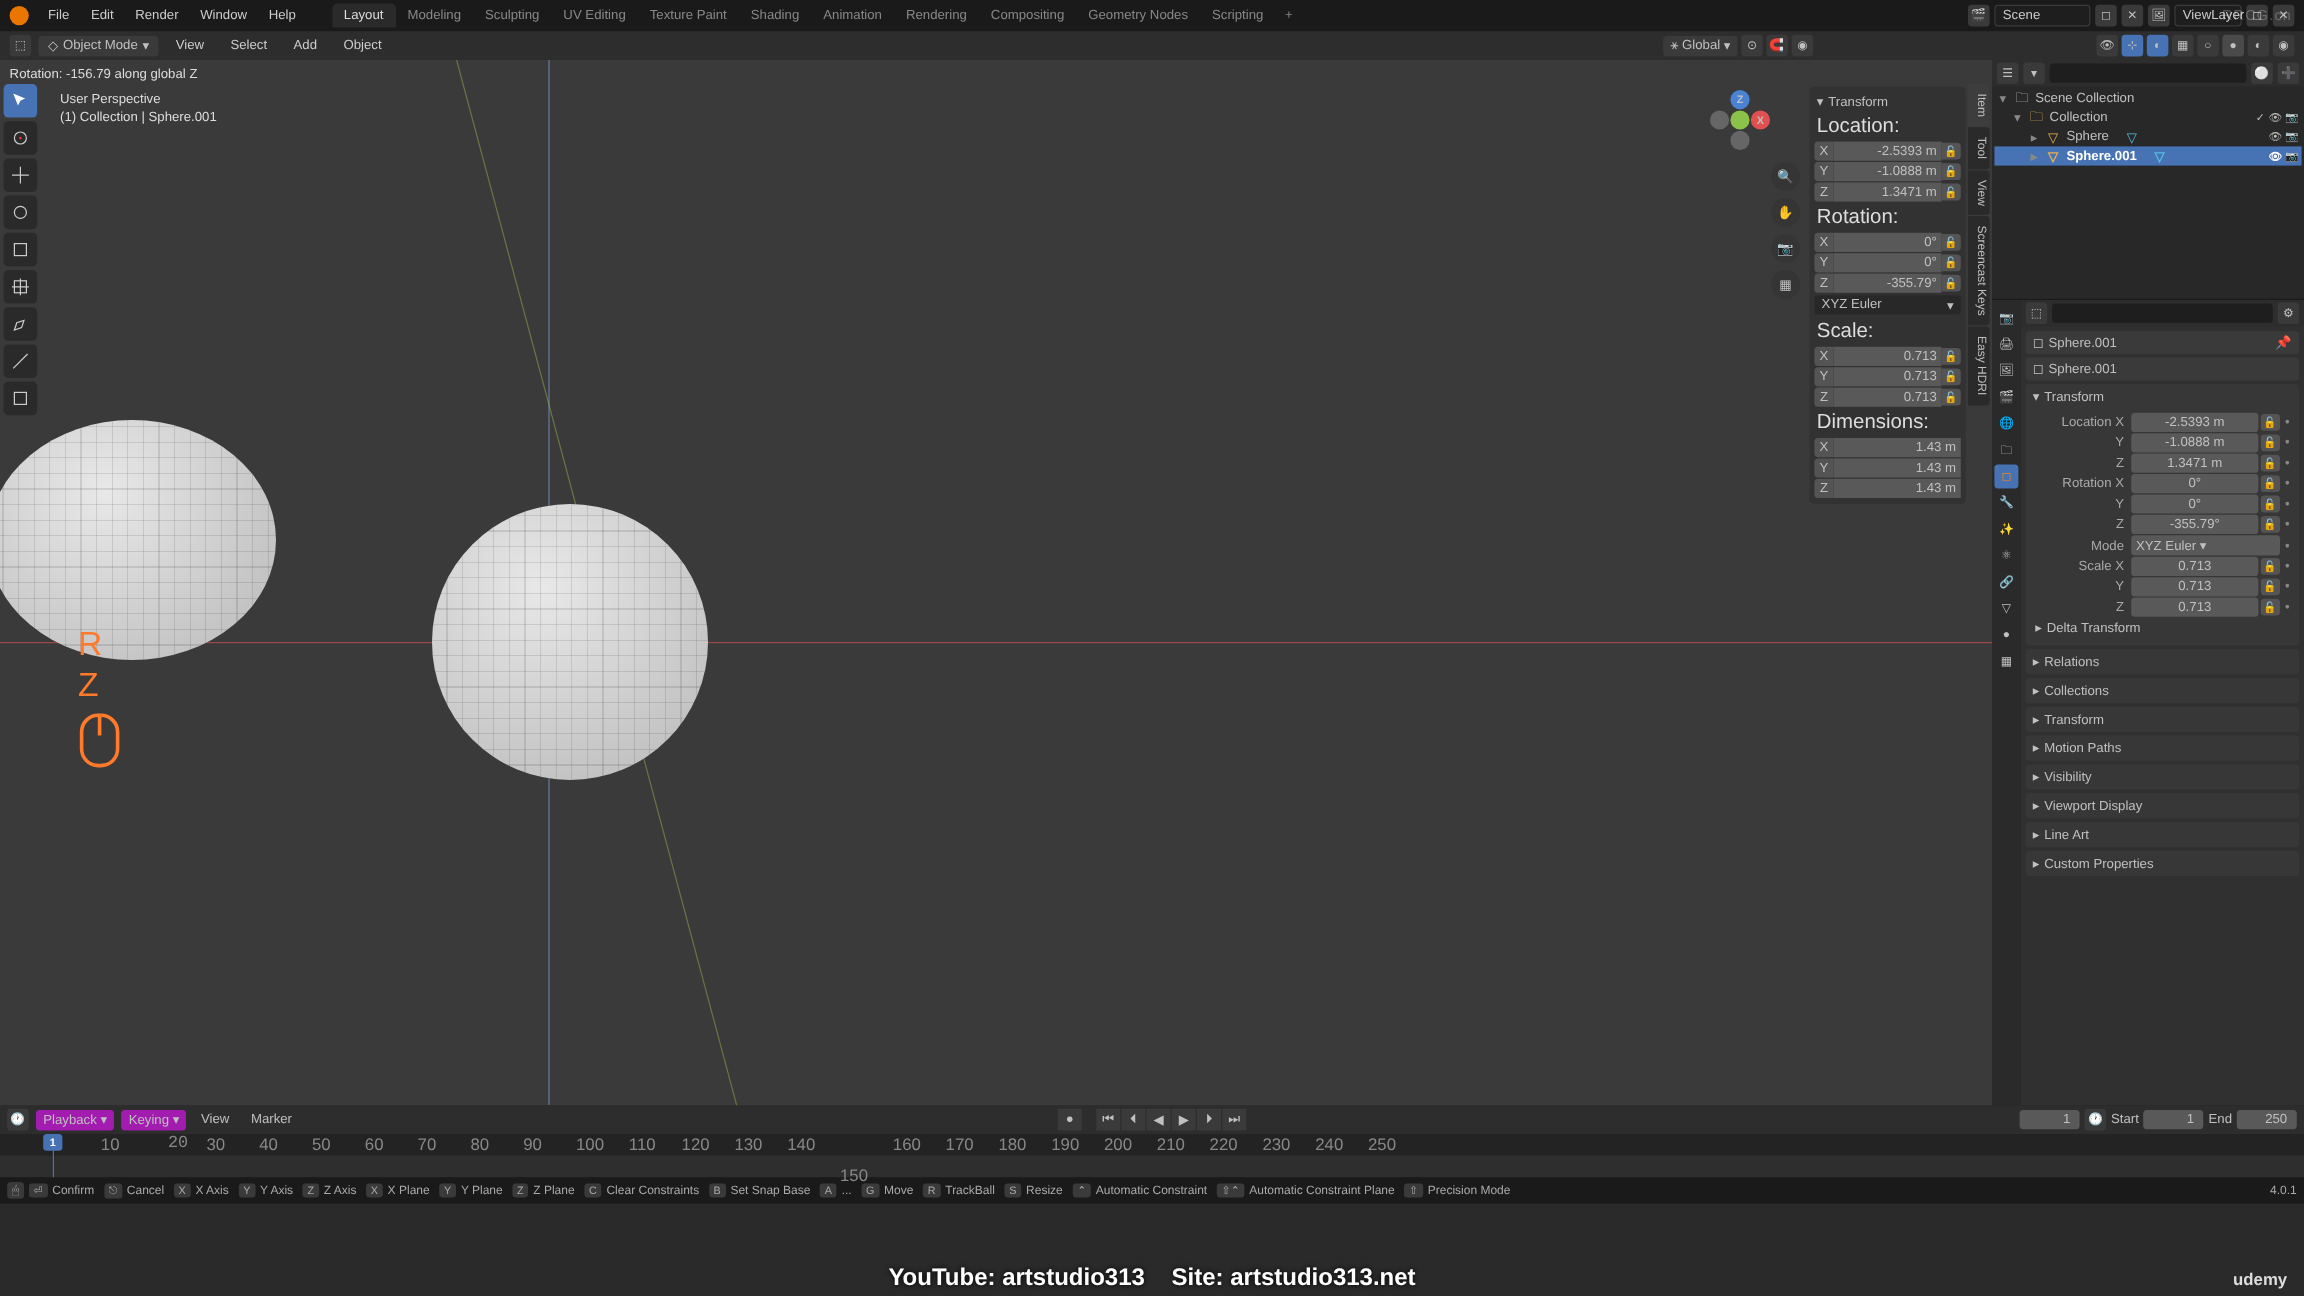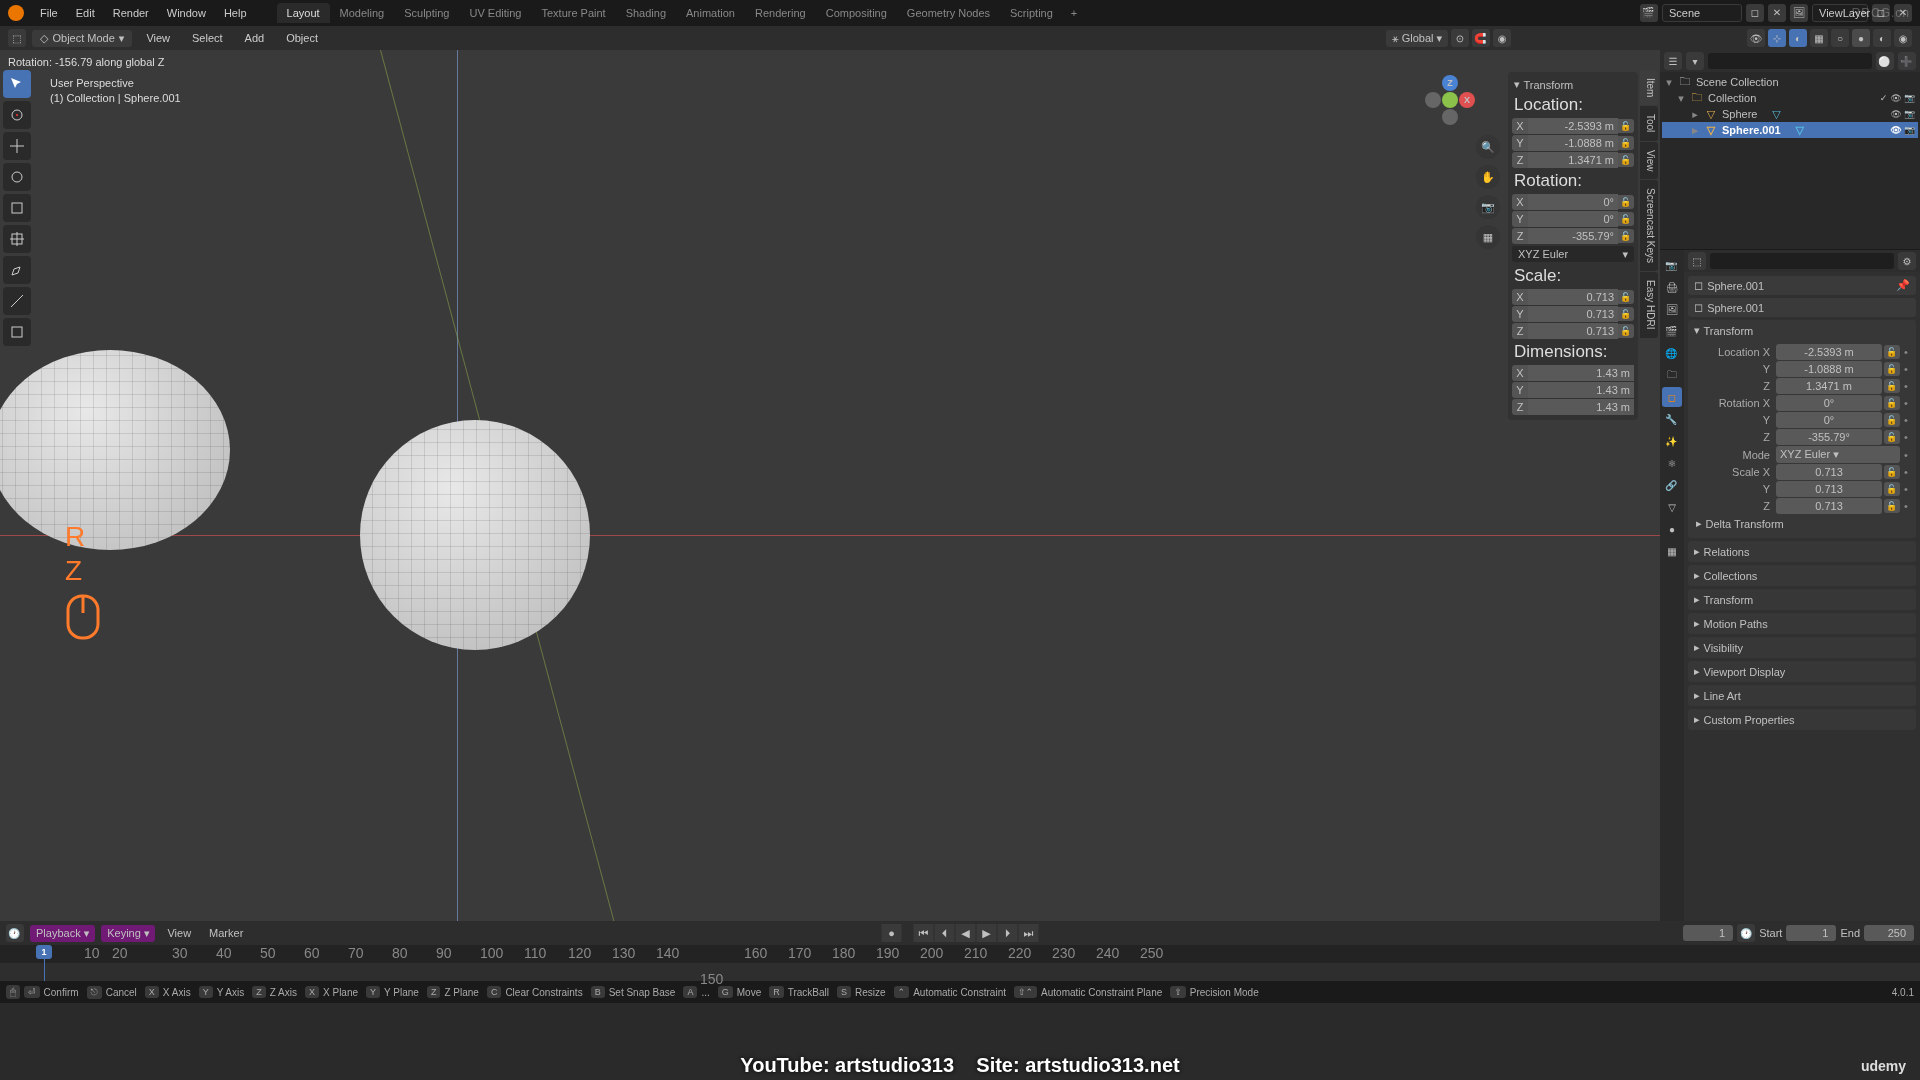--- a/index.html
+++ b/index.html
@@ -67,21 +67,21 @@
 .prop-panel .p-header{padding:4px 6px;display:flex;align-items:center;gap:4px;cursor:pointer;}
 .prop-panel .p-body{padding:2px 6px 6px 6px;}
 .prop-row{display:flex;align-items:center;margin:1px 0;gap:2px;}
 .prop-row .lbl{width:80px;text-align:right;padding-right:4px;color:#aaa;}
 .prop-row .val{flex:1;background:#595959;padding:2px 4px;text-align:center;border-radius:3px;}
 .prop-row .lock{width:16px;background:#545454;padding:2px 0;text-align:center;border-radius:3px;font-size:9px;}
 .prop-row .dot{width:8px;text-align:center;color:#888;}
 .timeline{height:60px;background:#232323;}
 .timeline-header{height:24px;background:#2d2d2d;display:flex;align-items:center;padding:0 6px;gap:6px;}
 .timeline-header .menu-item{padding:2px 6px;cursor:pointer;}
-.timeline-header .dropdown{background:#701a75;padding:2px 6px;border-radius:3px;text-align:center;}
+.timeline-header .dropdown{background:#a21caf;padding:2px 6px;border-radius:3px;text-align:center;}
 .timeline-header .playback-controls{position:absolute;left:50%;transform:translateX(-50%);display:flex;gap:1px;}
 .timeline-header .playback-controls .pbtn{width:20px;height:18px;background:#3a3a3a;display:flex;align-items:center;justify-content:center;cursor:pointer;}
 .timeline-header .right{margin-left:auto;display:flex;gap:4px;align-items:center;}
 .timeline-header .frame-field{background:#595959;padding:2px 8px;border-radius:3px;min-width:50px;text-align:right;}
 .timeline-track{height:36px;position:relative;background:#2e2e2e;}
 .timeline-track .ruler{height:18px;background:#232323;position:relative;}
 .timeline-track .tick{position:absolute;top:0;font-size:14px;color:#888;}
 .timeline-track .playhead{position:absolute;top:0;width:1px;height:100%;background:#4772b3;}
 .timeline-track .playhead .cap{position:absolute;top:0;left:-8px;width:16px;height:14px;background:#4772b3;border-radius:3px;color:#fff;font-size:9px;text-align:center;line-height:14px;font-weight:600;}
 .statusbar{height:22px;background:#1a1a1a;display:flex;align-items:center;padding:0 6px;gap:4px;font-size:10px;color:#aaa;}
@@ -560,21 +560,21 @@
       <span>Start</span>
       <div class="frame-field">1</div>
       <span>End</span>
       <div class="frame-field">250</div>
     </div>
   </div>
   <div class="timeline-track">
     <div class="ruler" id="ruler">
         <span class="tick" style="left: 40px;">1</span>
         <span class="tick" style="left: 84px;">10</span>
-        <span class="tick" style="left: 112px;">20</span>
+        <span class="tick" style="left: 140px; font-family: Liberation Mono, monospace;">20</span>
         <span class="tick" style="left: 172px;">30</span>
         <span class="tick" style="left: 216px;">40</span>
         <span class="tick" style="left: 260px;">50</span>
         <span class="tick" style="left: 304px;">60</span>
         <span class="tick" style="left: 348px;">70</span>
         <span class="tick" style="left: 392px;">80</span>
         <span class="tick" style="left: 436px;">90</span>
         <span class="tick" style="left: 480px;">100</span>
         <span class="tick" style="left: 524px;">110</span>
         <span class="tick" style="left: 568px;">120</span>

